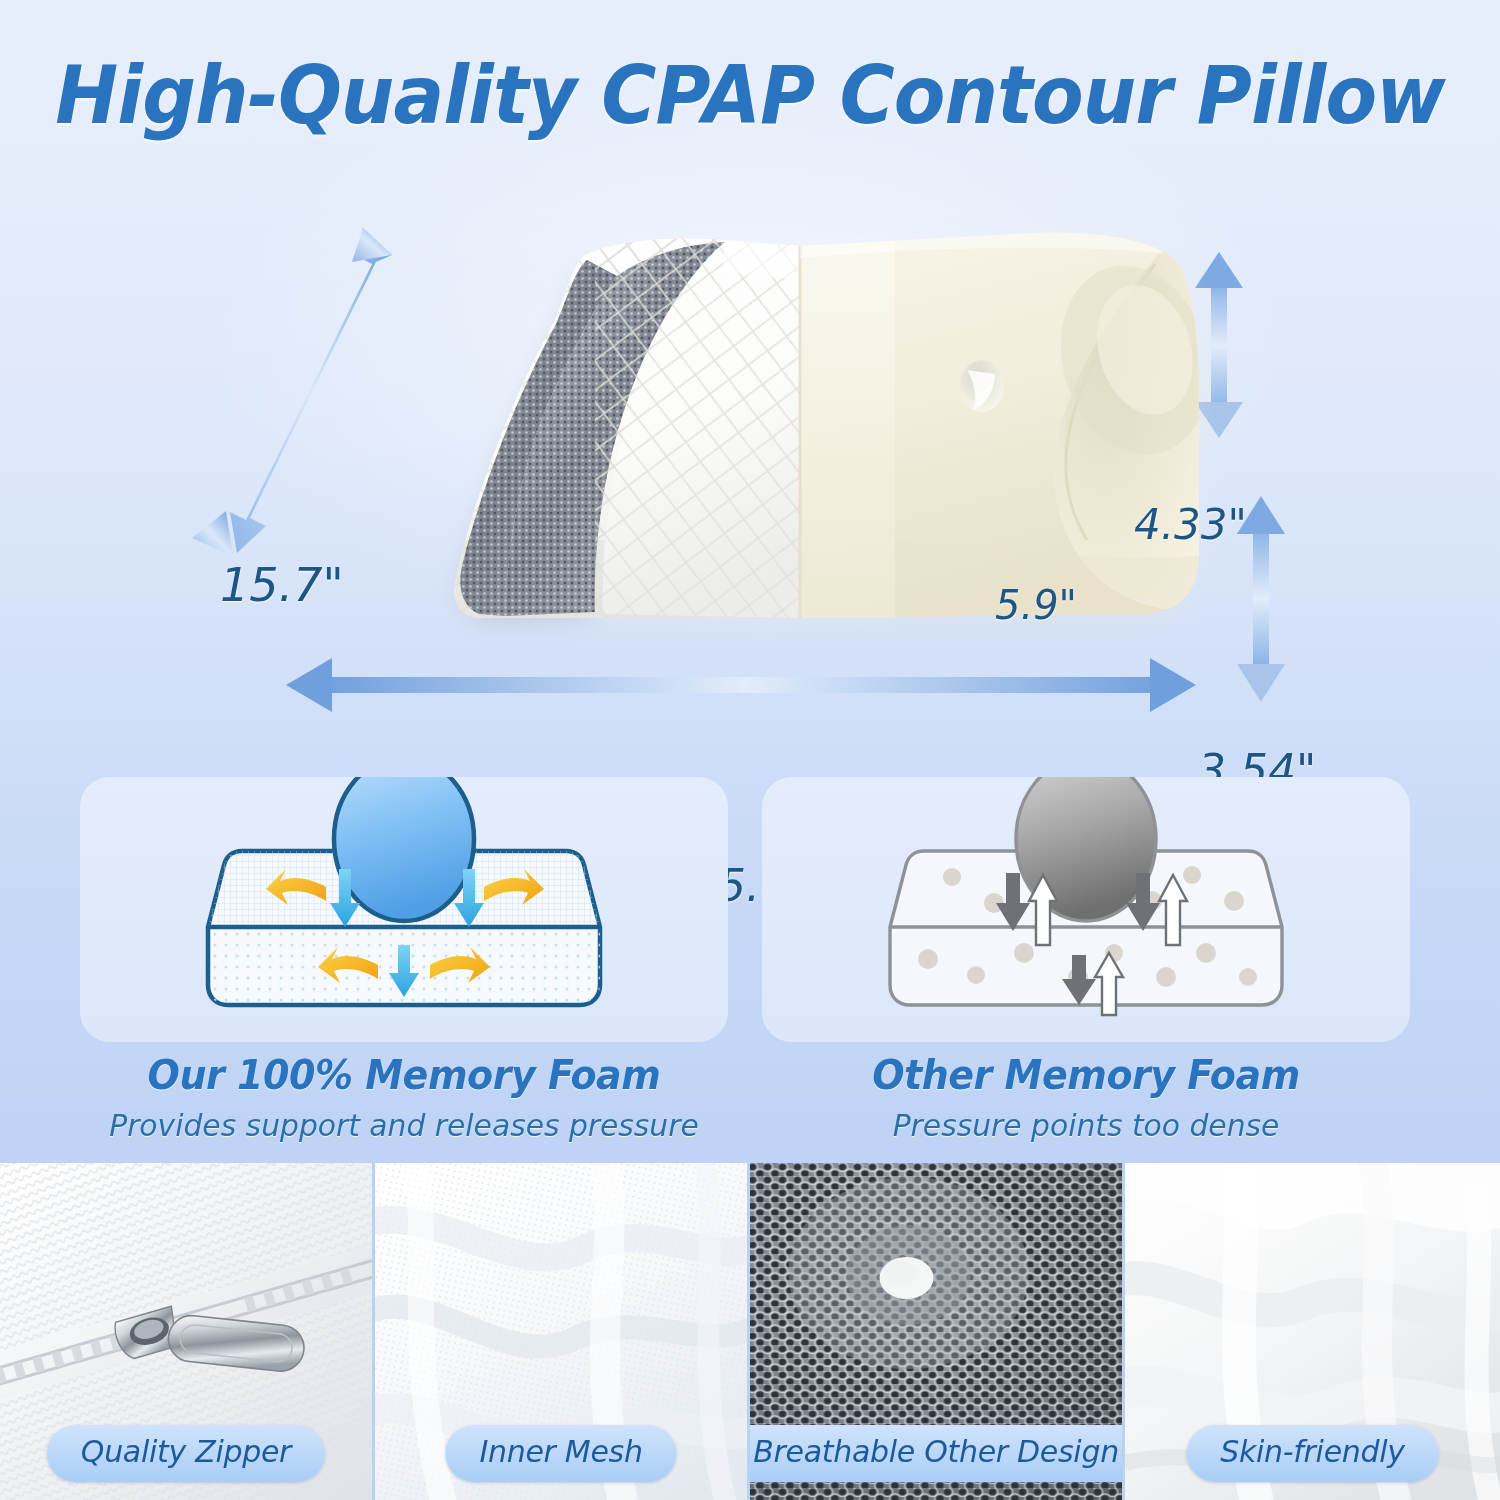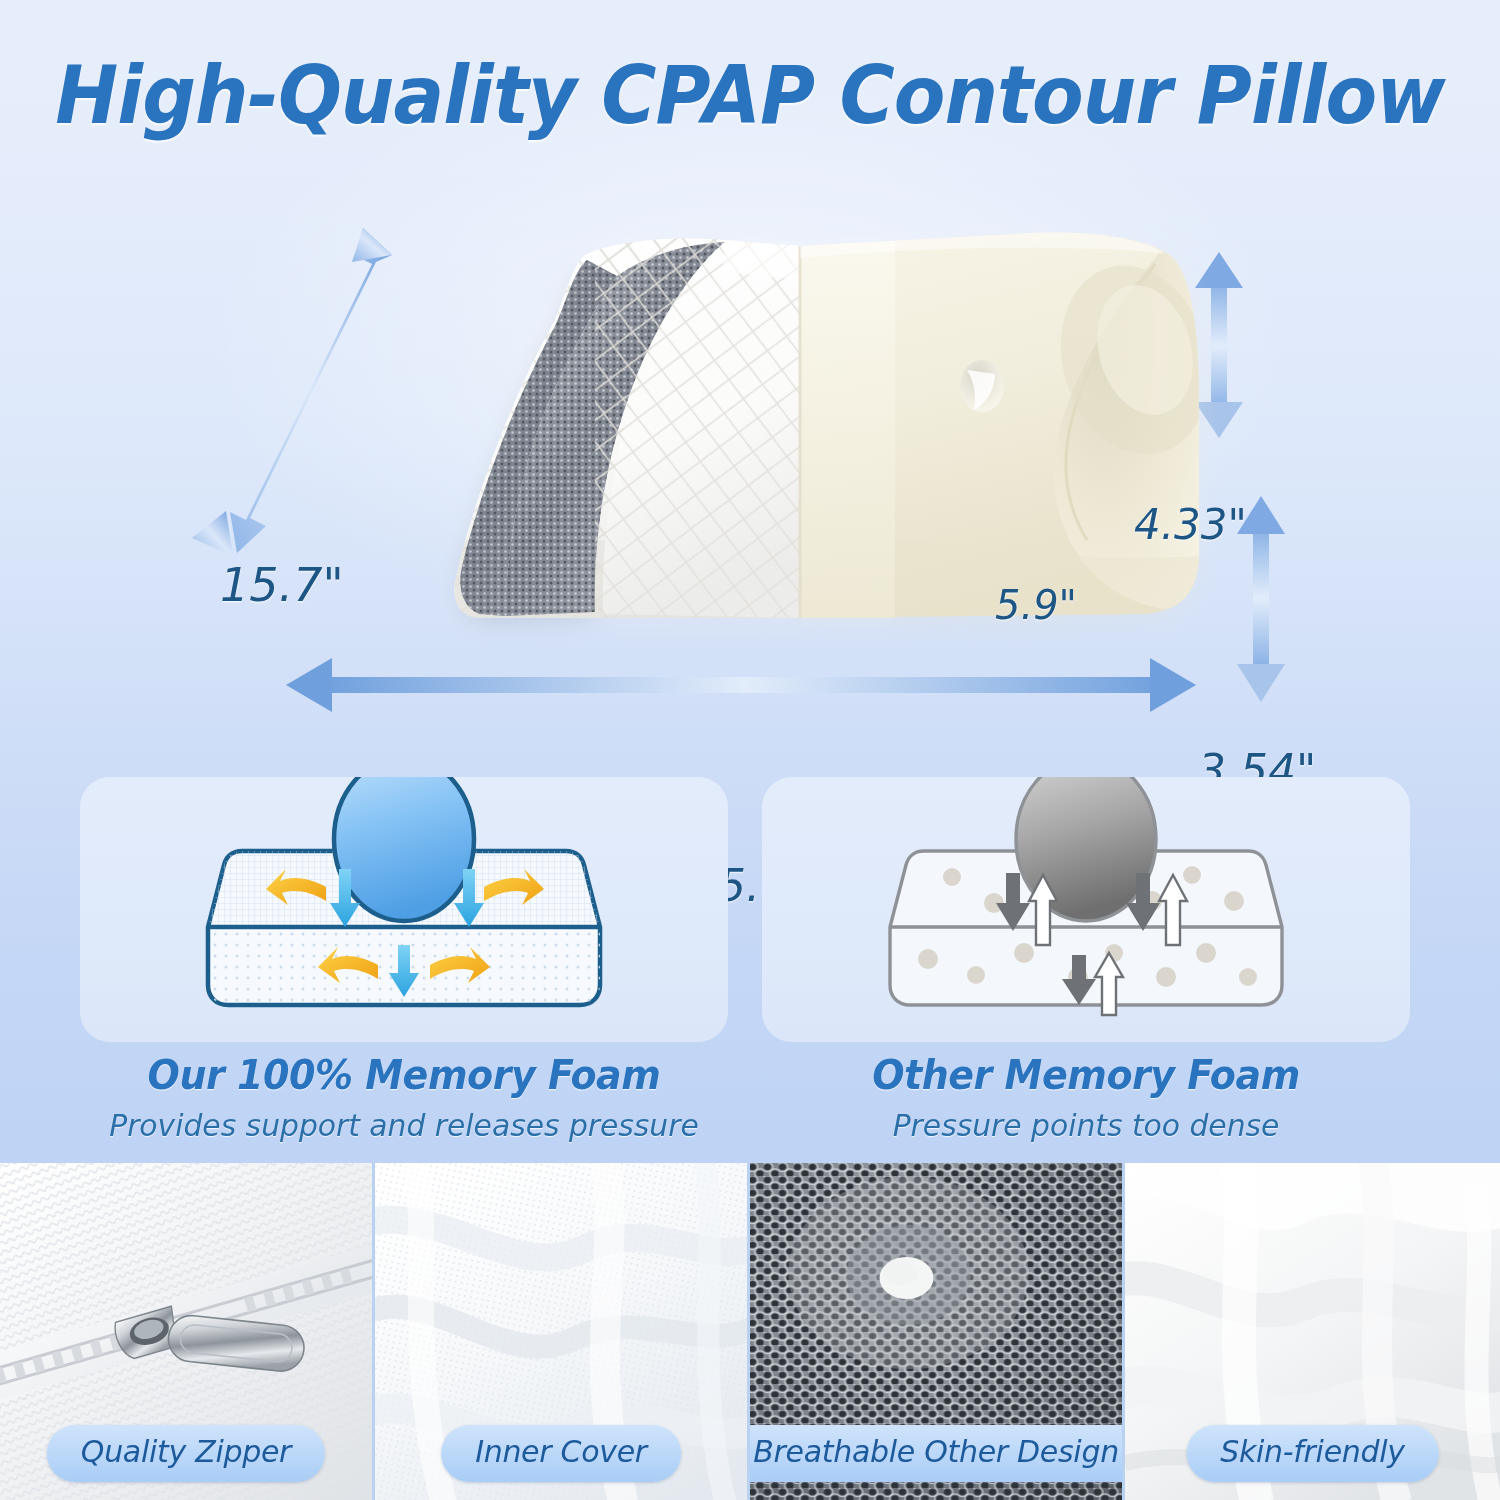--- a/index.html
+++ b/index.html
@@ -506,21 +506,21 @@
           <path d="M-10,60 C70,40 140,120 210,86 C280,52 340,110 390,80" fill="none" stroke="#eaeef3" stroke-width="28"></path>
           <path d="M-10,150 C60,120 130,210 200,176 C270,142 330,196 390,160" fill="none" stroke="#e3e8ee" stroke-width="24"></path>
           <path d="M-10,250 C60,226 120,300 200,268 C280,236 340,292 390,262" fill="none" stroke="#edf1f5" stroke-width="30"></path>
         </g>
         <g opacity=".6">
           <path d="M40,-10 C60,80 30,180 70,340" fill="none" stroke="#ffffff" stroke-width="26"></path>
           <path d="M230,-10 C250,90 210,190 250,340" fill="none" stroke="#ffffff" stroke-width="30"></path>
           <path d="M330,-10 C348,80 318,200 352,340" fill="none" stroke="#f4f7fa" stroke-width="22"></path>
         </g>
       </svg>
-      <div class="pill">Inner Cover</div>
+      <div class="pill">Inner Mesh</div>
     </div>
 
     <div class="photo">
       <svg class="photo-art" viewBox="0 0 375 337" preserveAspectRatio="xMidYMid slice">
         <defs>
           <radialGradient id="meshBg" cx="0.42" cy="0.33" r="0.85">
             <stop offset="0%" stop-color="#b9bdc4"></stop>
             <stop offset="45%" stop-color="#8d929a"></stop>
             <stop offset="100%" stop-color="#5f646c"></stop>
           </radialGradient>

